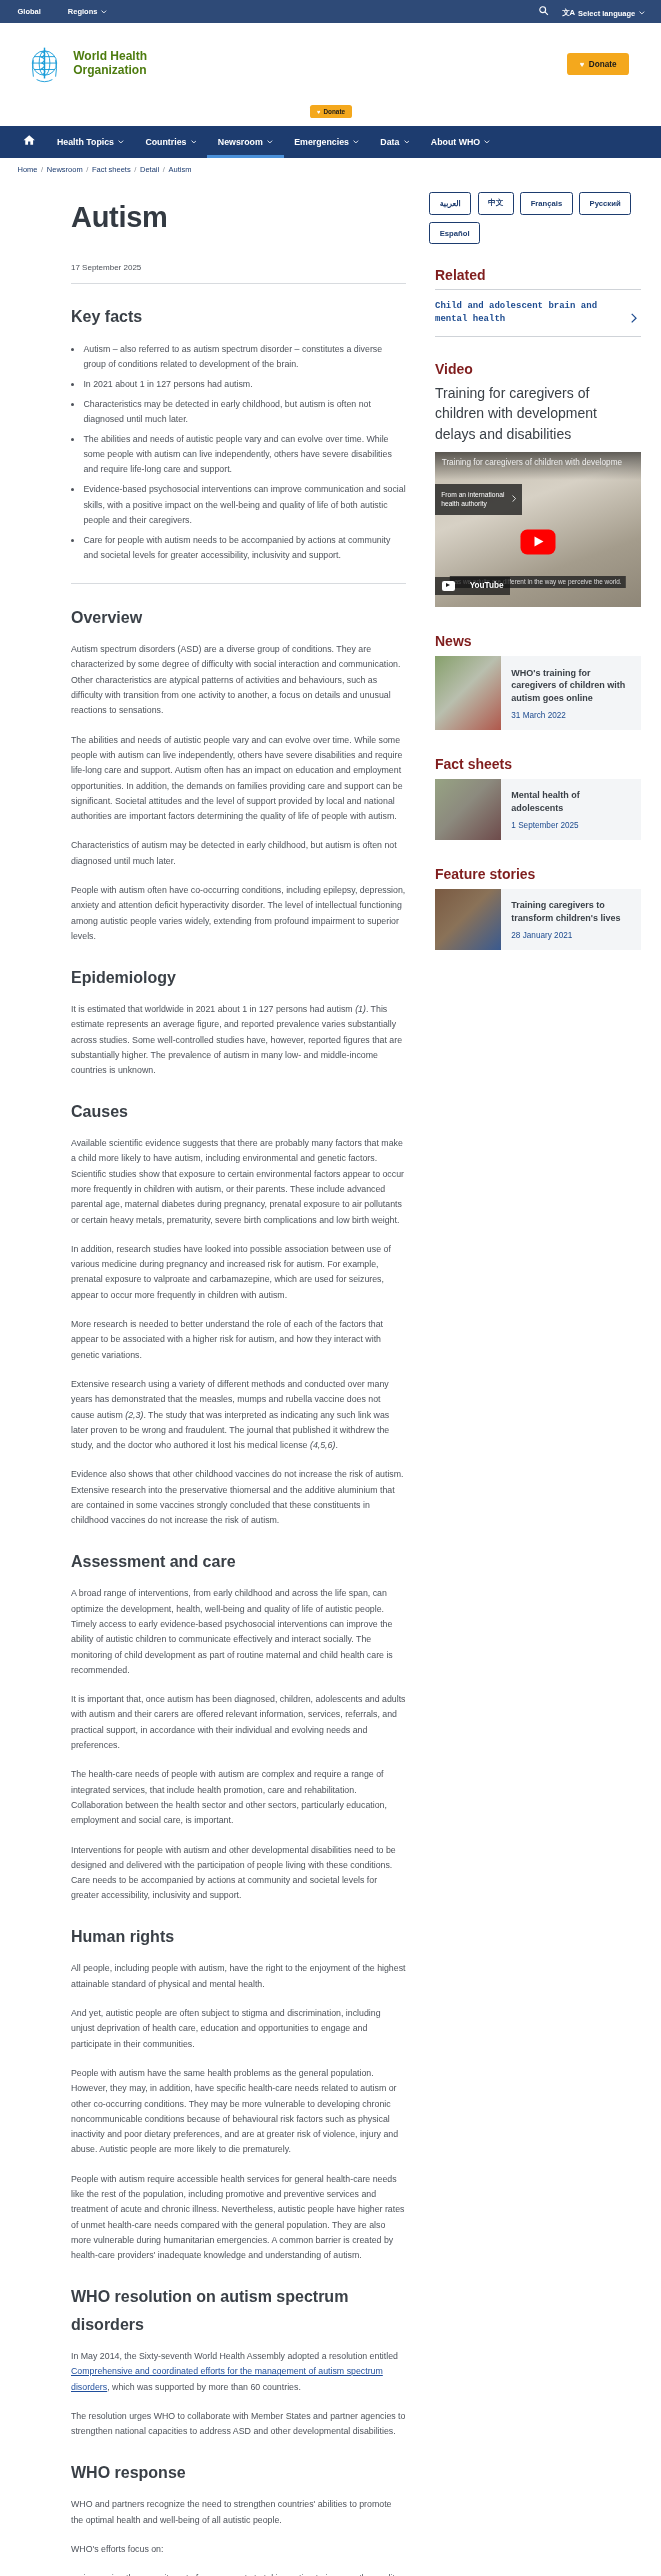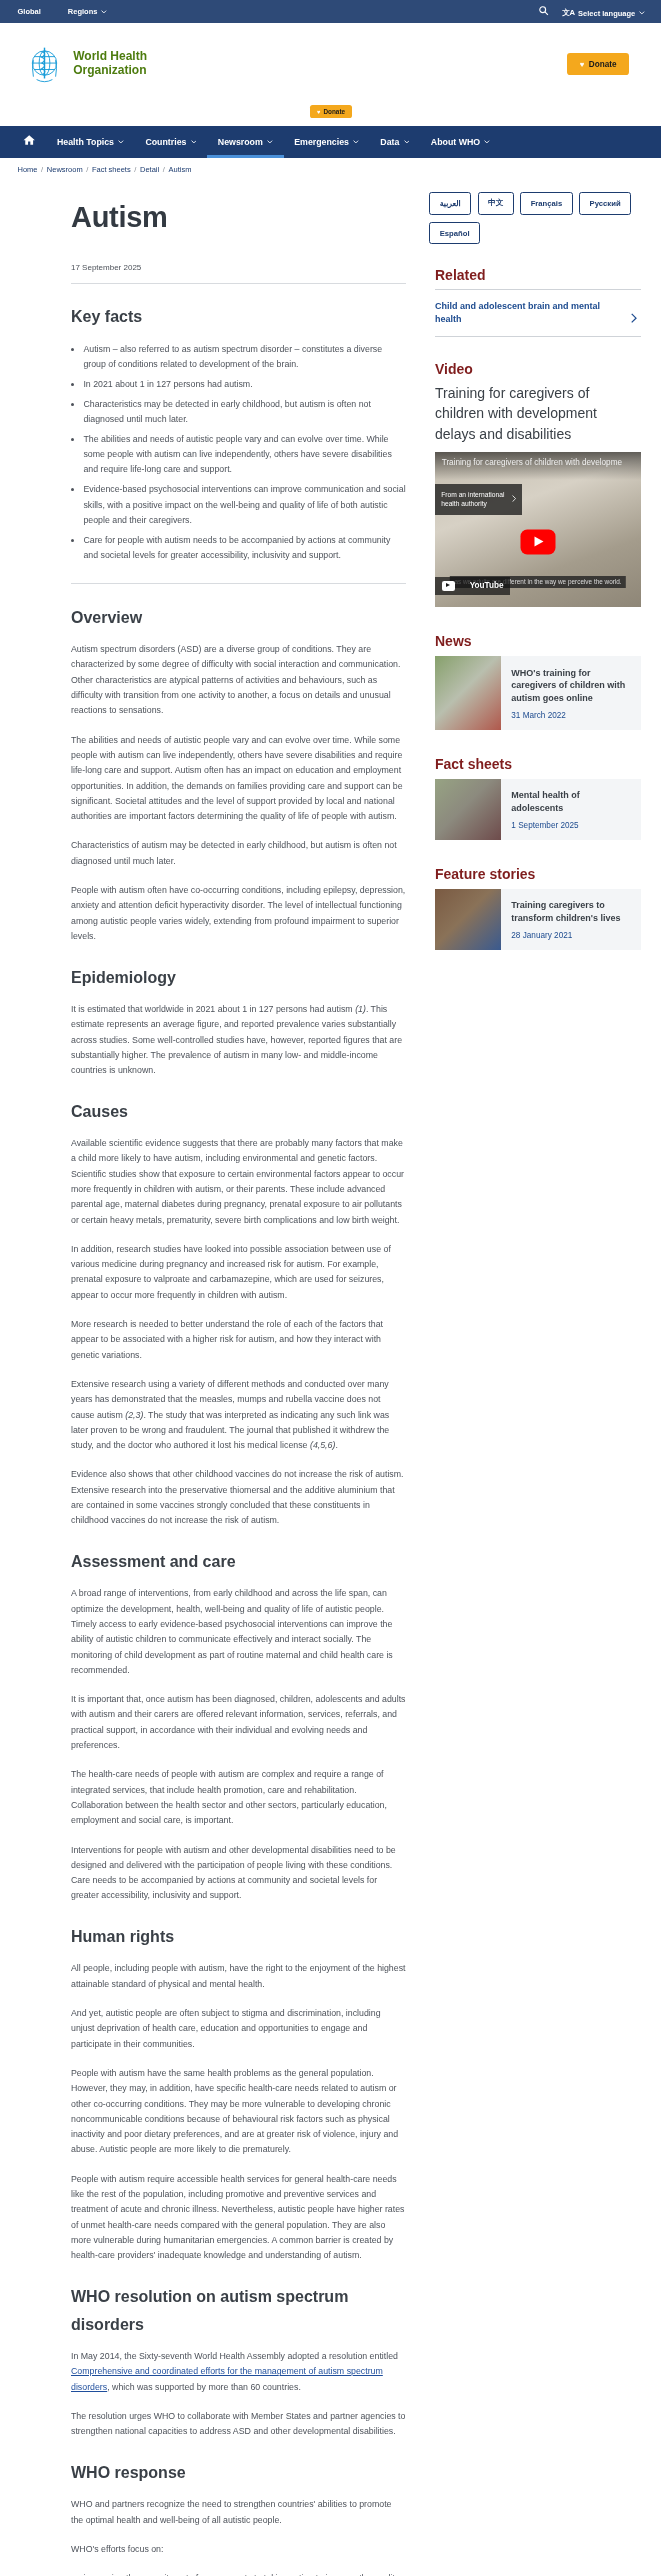--- a/index.html
+++ b/index.html
@@ -92,21 +92,21 @@
   a.lnk { color: #1f4e9c; text-decoration: underline; word-break: break-word; }
   em.it { font-style: italic; }
 
   
   .side-col { width: 206px; }
   .side-h { font-size: 14px; font-weight: 700; color: #7f1d1d; margin: 0 0 6.2px; }
   .related-box { margin-top: 6.2px; }
   .related-box hr { border: none; border-top: 0.5px solid #cfd3d8; margin: 0; }
   .related-link {
     display: flex; align-items: flex-end; justify-content: space-between;
-    padding: 10.3px 4.1px 10.3px 0; cursor: pointer;
+    padding: 10.3px 4.1px 10.3px 0; cursor: pointer; font-family: Liberation Mono, monospace;
   }
   .related-link .rl-text { color: #1d4b8f; font-weight: 700; font-size: 9px; line-height: 1.4; width: 170px; }
   .video-box { margin-top: 24px; }
   .video-title { font-weight: 400; font-size: 14px; color: #3a4047; line-height: 1.45; margin: 2.1px 0 8.2px; }
   .video-frame {
     position: relative; width: 206px; height: 155px; overflow: hidden; cursor: pointer;
     background: linear-gradient(160deg, #c3bcae 0%, #d7d1c5 35%, #a49c8c 70%, #8e8677 100%);
   }
   .vf-titlebar {
     position: absolute; top: 0; left: 0; right: 0; padding: 5.7px 6.7px 13.4px;

